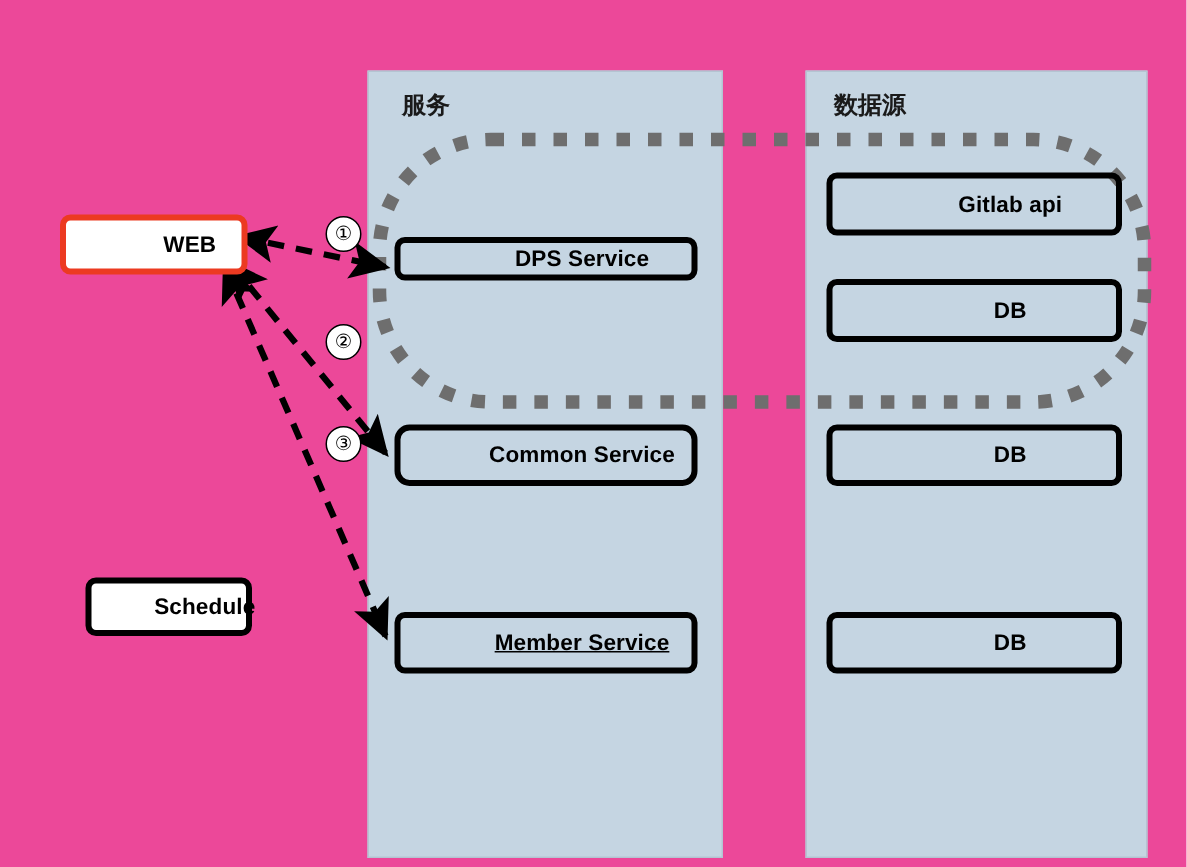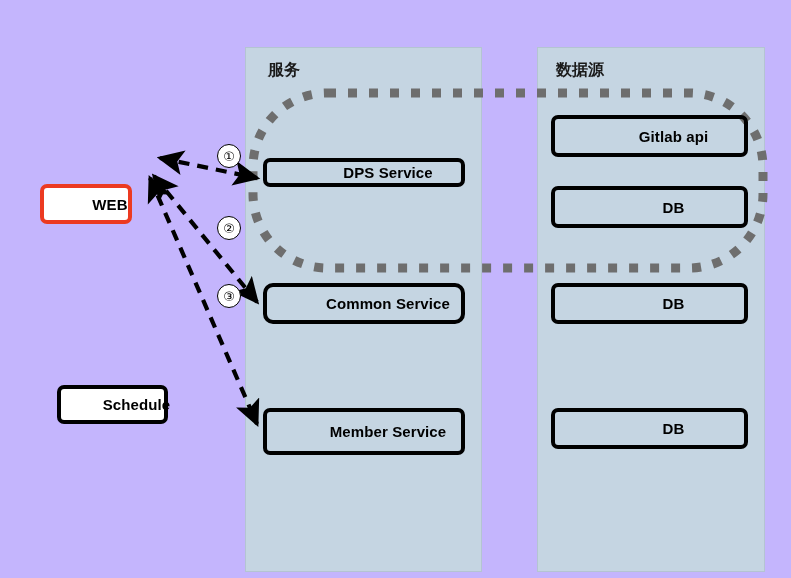--- a/index.html
+++ b/index.html
@@ -7,21 +7,21 @@
     padding: 0;
     background: #ffffff;
   }
   body {
     font-family: "Liberation Sans", "DejaVu Sans", sans-serif;
   }
   #canvas {
     position: relative;
     width: 791px;
     height: 578px;
-    background: #c4b5fd;
+    background: #ec4899;
     overflow: hidden;
     text-align: right;
   }
   .panel {
     position: absolute;
     background: #c5d5e2;
     border: 1px solid #b4c4d2;
     box-sizing: border-box;
   }
   .panel-title {
@@ -102,37 +102,37 @@
 
     <rect x="253" y="93" width="510" height="175" rx="74" ry="74" fill="none" stroke="#6e6e6e" stroke-width="9" stroke-dasharray="9 12" stroke-linecap="butt"></rect>
 
     <line x1="160" y1="158" x2="257" y2="178" stroke="#000000" stroke-width="4.2" stroke-dasharray="11 8" marker-end="url(#arrowEnd)" marker-start="url(#arrowStart)"></line>
 
     <line x1="154" y1="176" x2="257" y2="302" stroke="#000000" stroke-width="4.2" stroke-dasharray="11 8" marker-end="url(#arrowEnd)" marker-start="url(#arrowStart)"></line>
 
     <line x1="150" y1="178" x2="257" y2="424" stroke="#000000" stroke-width="4.2" stroke-dasharray="11 8" marker-end="url(#arrowEnd)" marker-start="url(#arrowStart)"></line>
   </svg>
 
-  <div class="node red" style="left:40px; top:143px; width:92px; height:40px;margin-top:41px;">
+  <div class="node red" style="left:40px; top:143px; width:125px; height:40px;">
     <span>WEB</span>
   </div>
 
   <div class="node white-fill" style="left:57px; top:385px; width:111px; height:39px;">
     <span>Schedule</span>
   </div>
 
   <div class="node" style="left:263px; top:158px; width:202px; height:29px;">
     <span>DPS Service</span>
   </div>
 
   <div class="node" style="left:263px; top:283px; width:202px; height:41px;border-radius:10px;">
     <span>Common Service</span>
   </div>
 
-  <div class="node" style="left:263px; top:408px; width:202px; height:47px;">
+  <div class="node" style="left:263px; top:408px; width:202px; height:41px;text-decoration:underline;">
     <span>Member Service</span>
   </div>
 
   <div class="node" style="left:551px; top:115px; width:197px; height:42px;">
     <span>Gitlab api</span>
   </div>
 
   <div class="node" style="left:551px; top:186px; width:197px; height:42px;">
     <span>DB</span>
   </div>

